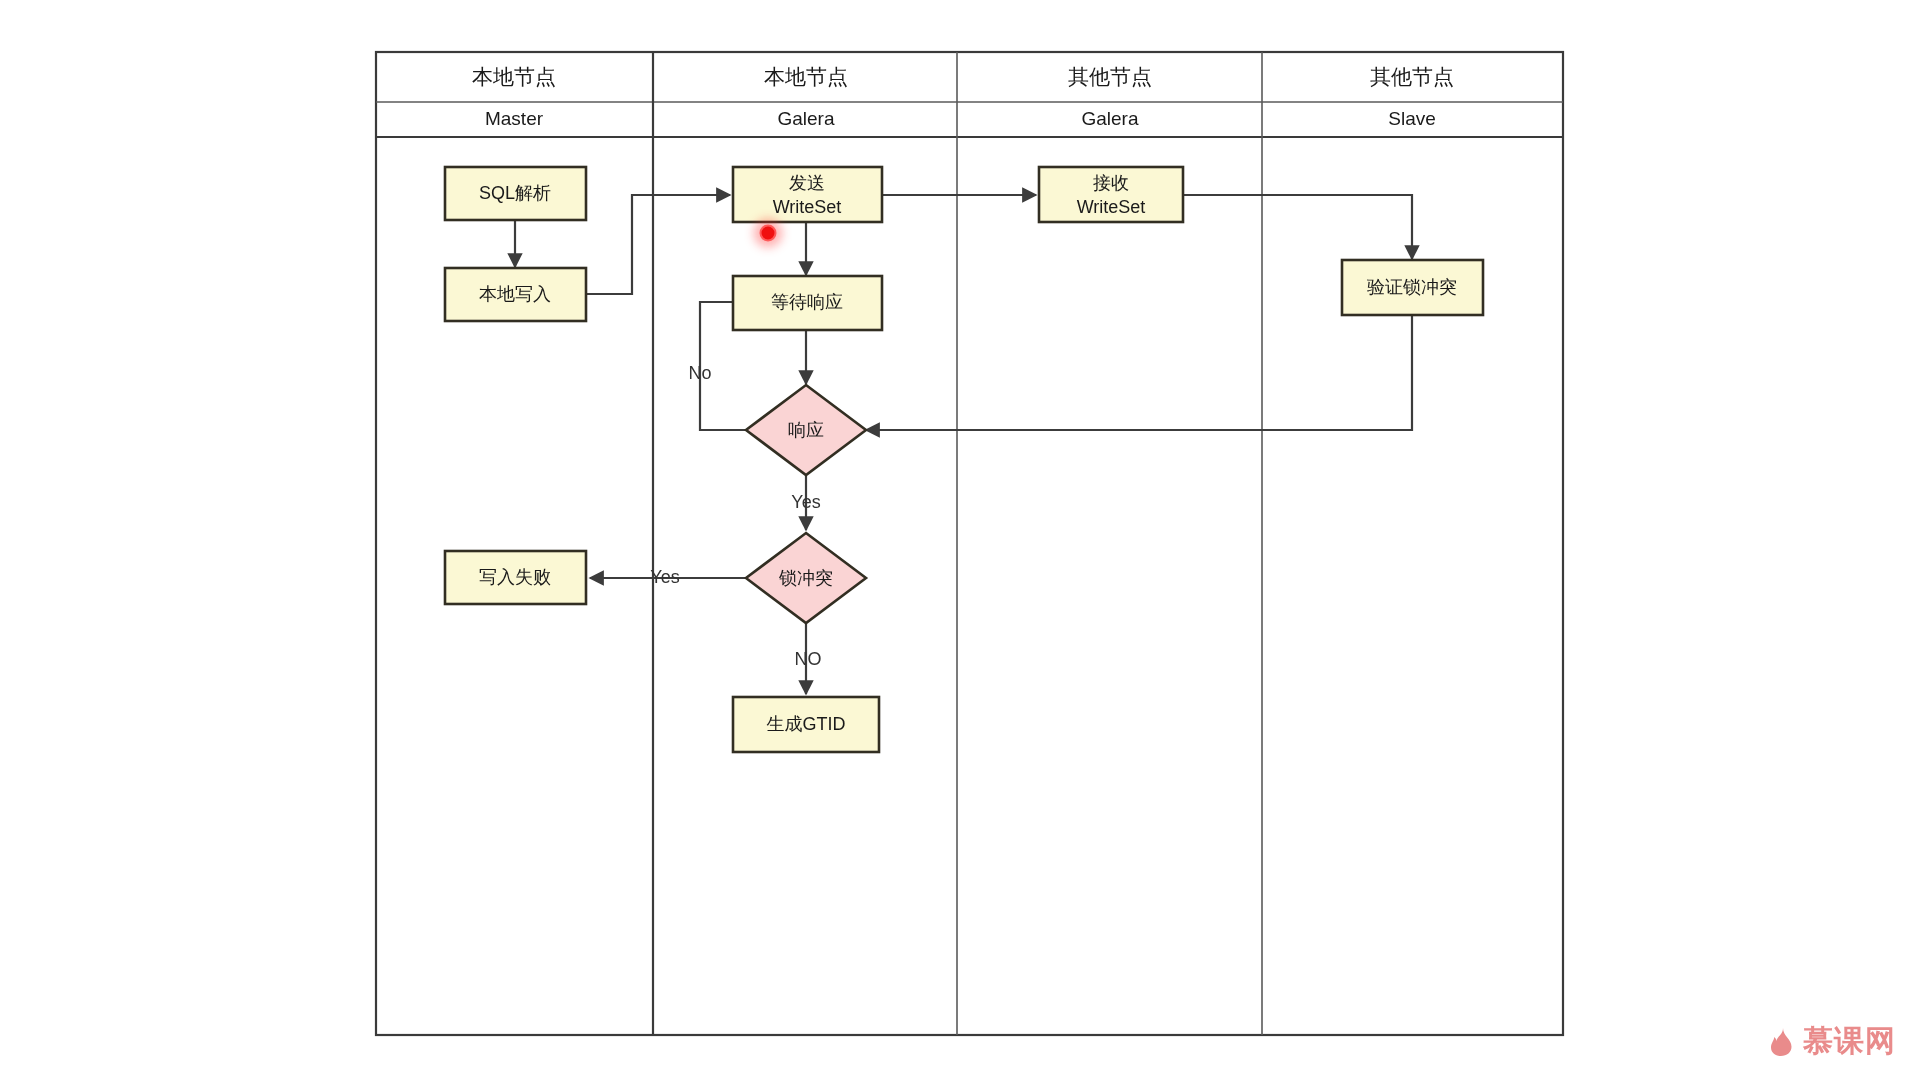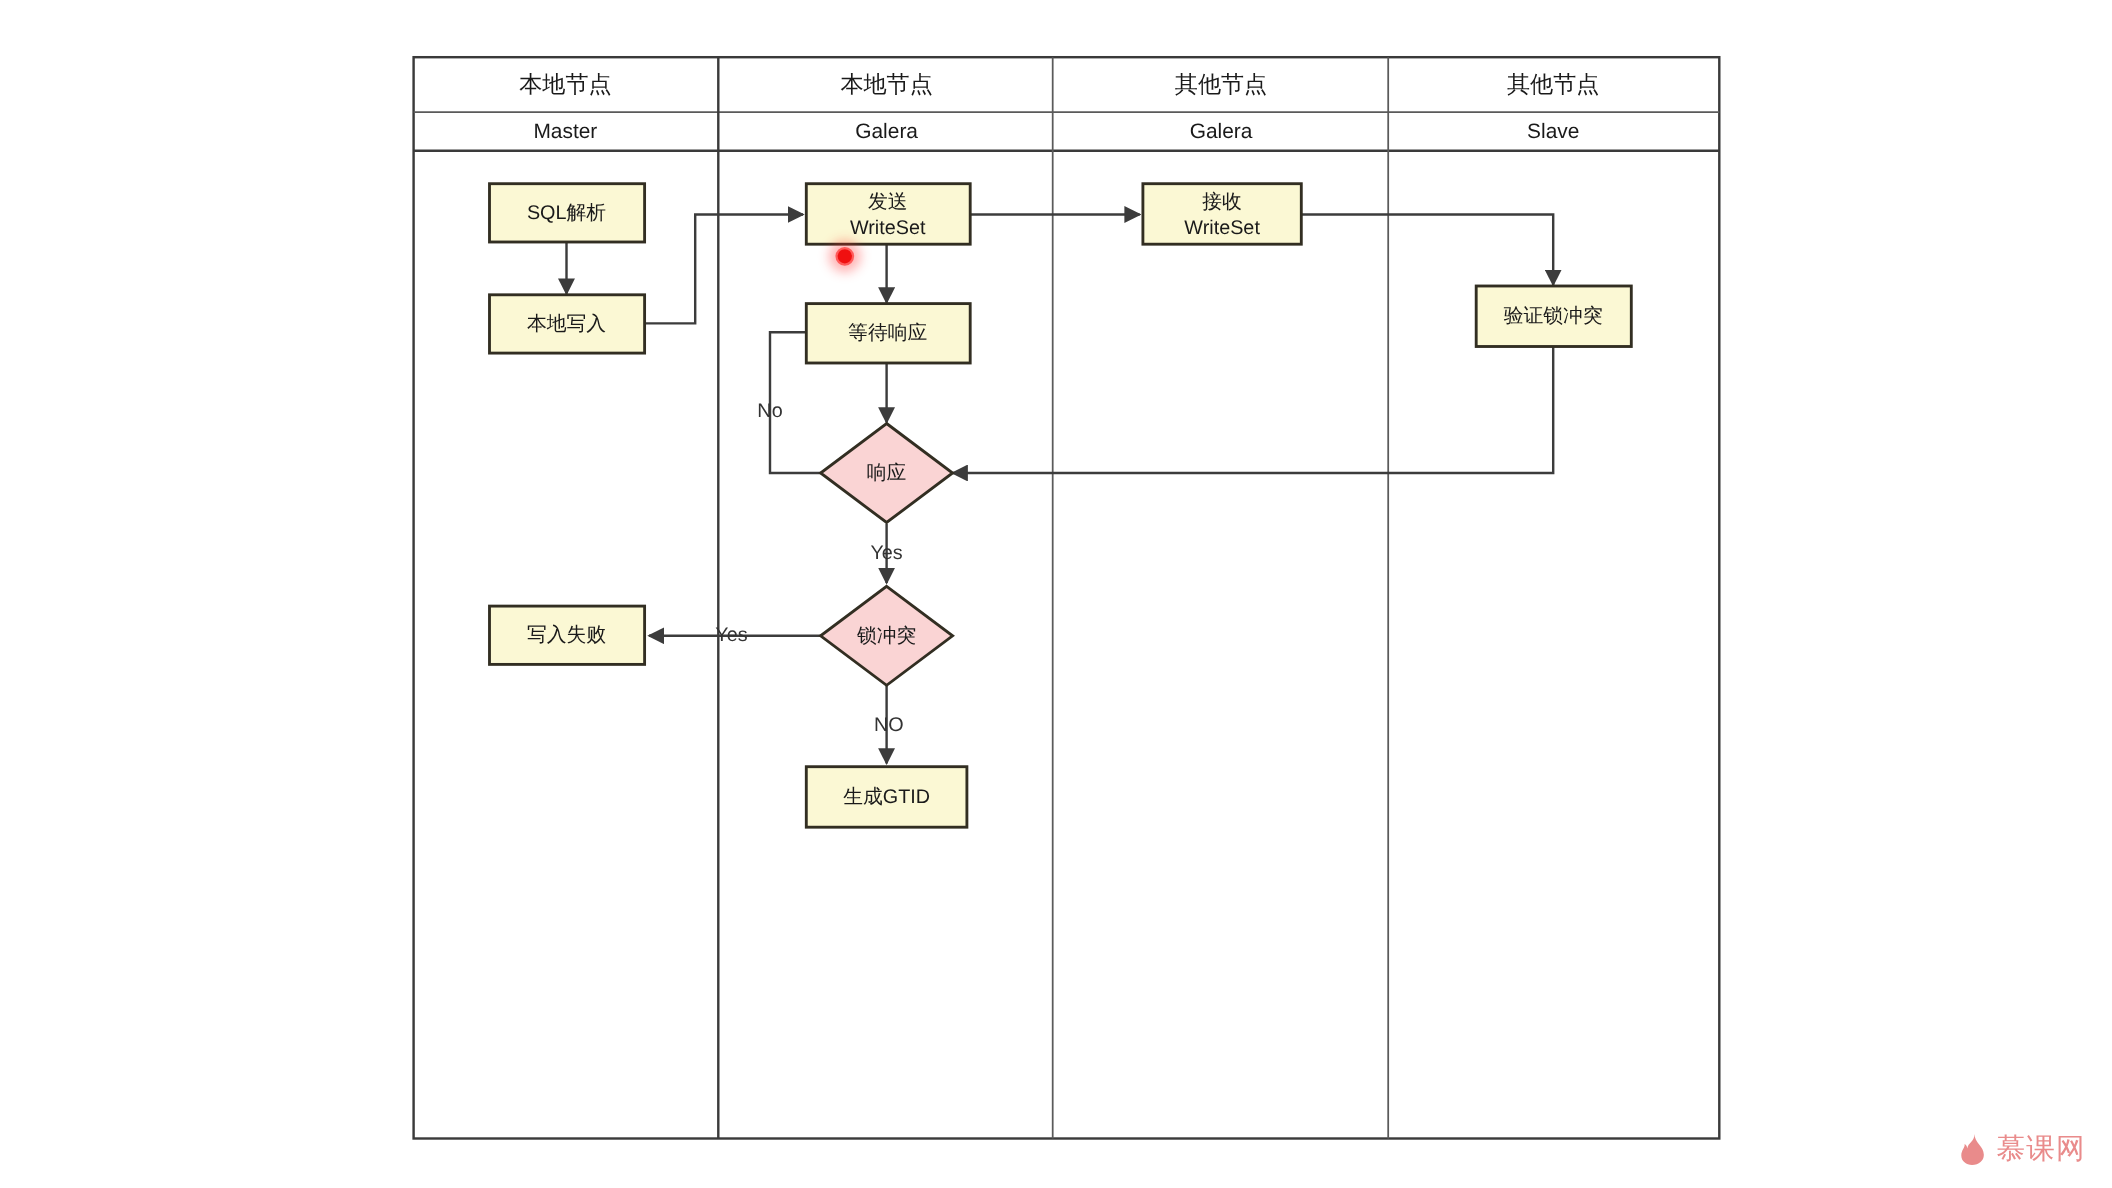--- a/index.html
+++ b/index.html
@@ -68,22 +68,22 @@
     position: absolute;
     right: 24px;
     bottom: 18px;
     display: flex;
     align-items: center;
     gap: 7px;
   }
   #brand-logo .flame-wrap { line-height: 0; }
   #brand-logo .brand-text {
     font-family: "DejaVu Sans", "Liberation Sans", sans-serif;
-    font-size: 26px;
-    font-weight: normal;
+    font-size: 30px;
+    font-weight: bold;
     color: #e98b8b;
     letter-spacing: 1px;
   }
 </style>
 </head>
 <body>
 
 <div id="stage">
 
   <svg id="diagram-svg" viewBox="0 0 1920 1080">

